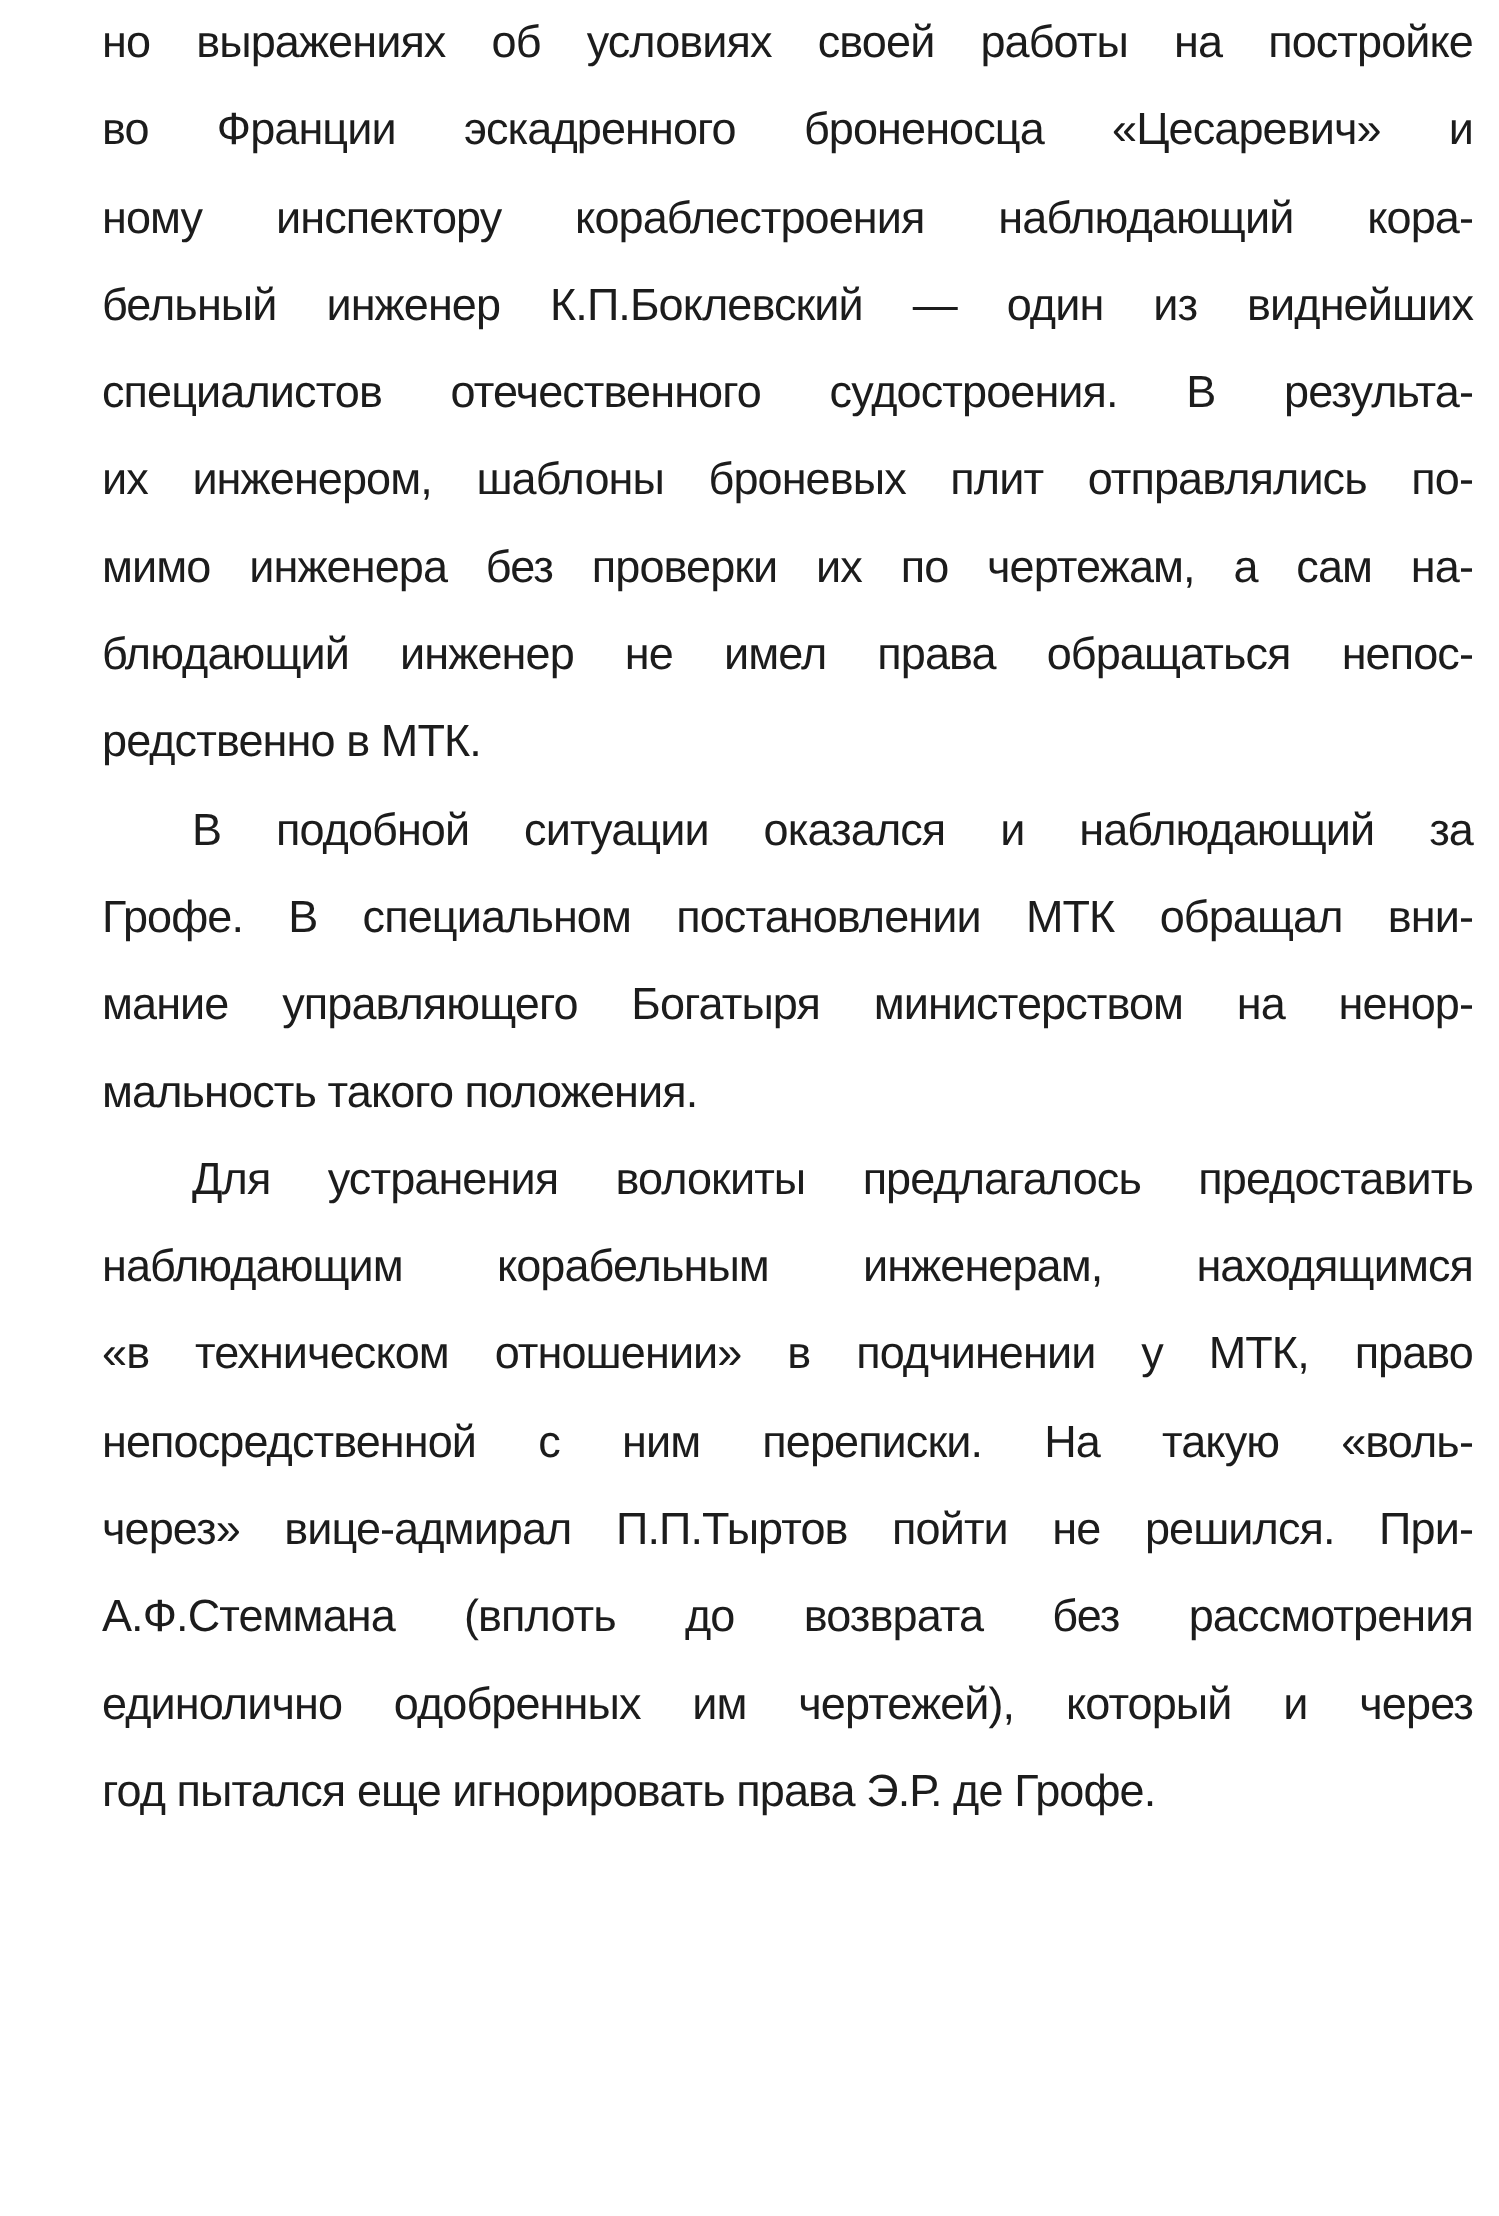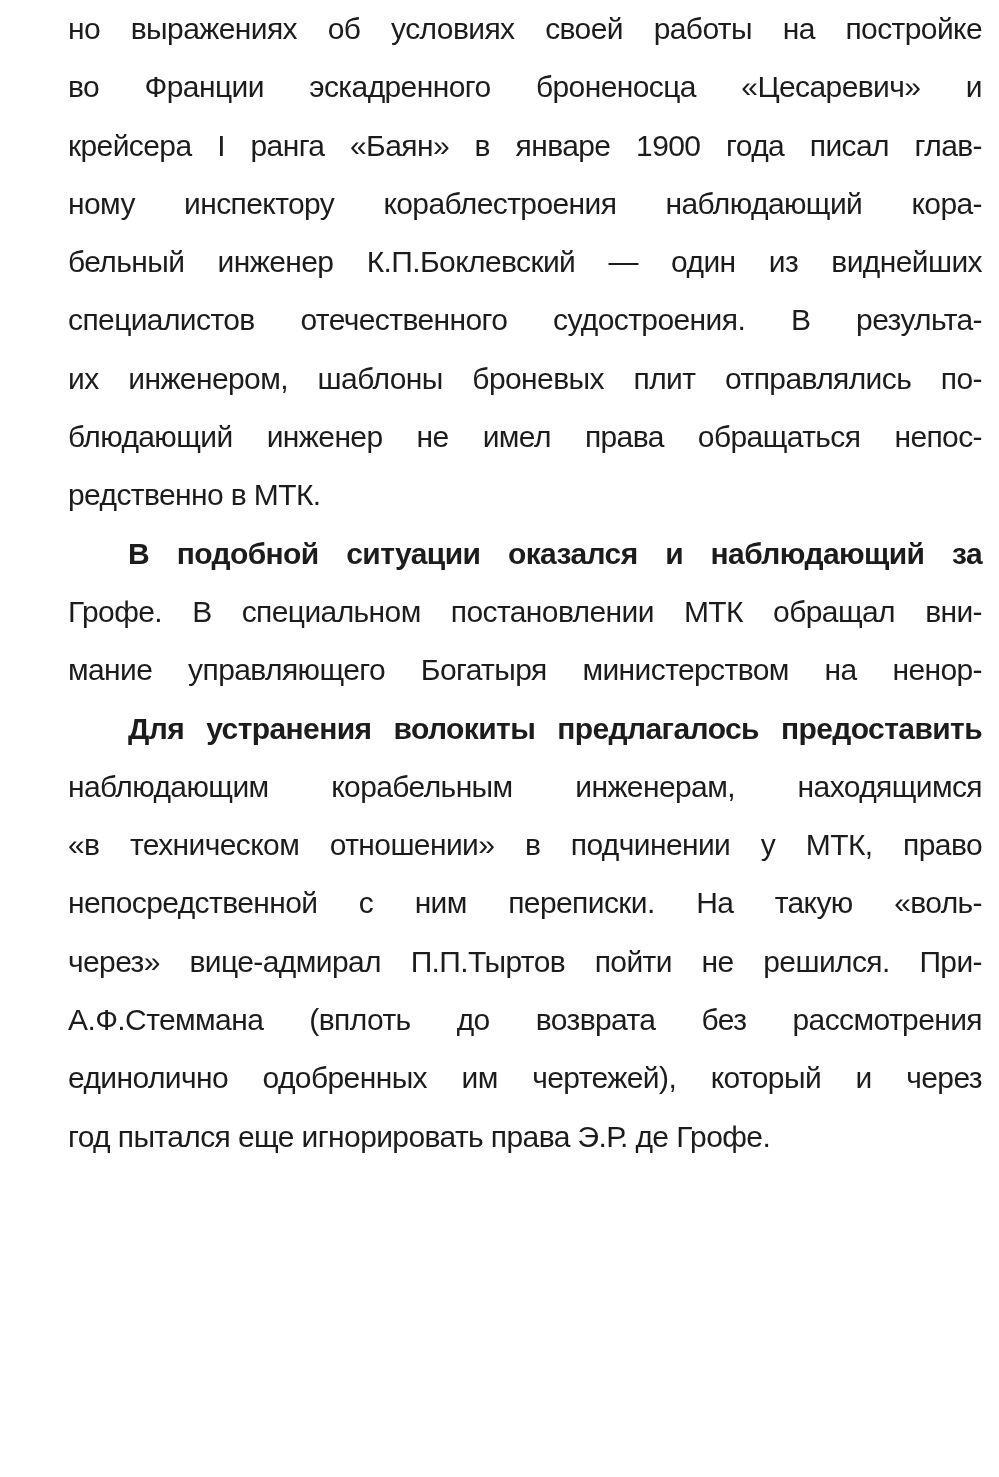--- a/index.html
+++ b/index.html
@@ -31,44 +31,44 @@
       text-align-last: justify;
       white-space: nowrap;
       overflow: visible;
       font-stretch: condensed;
     }
     .line.last {
       text-align-last: left;
     }
     .line.indent {
       padding-left: 60px;
-      font-weight: bold;
     }
   </style>
 </head>
 <body>
 
 <div class="page">
 
   <div>
     <div class="line"><span style="">но выражениях об условиях своей работы на постройке</span></div>
     <div class="line"><span style="">во Франции эскадренного броненосца «Цесаревич» и</span></div>
-    <div class="line"><span style="">крейсера I ранга «Баян» в январе 1900 года писал глав-</span></div>
     <div class="line"><span style="">ному инспектору кораблестроения наблюдающий кора-</span></div>
     <div class="line"><span style="">бельный инженер К.П.Боклевский — один из виднейших</span></div>
     <div class="line"><span style="">специалистов отечественного судостроения. В результа-</span></div>
     <div class="line"><span style="">их инженером, шаблоны броневых плит отправлялись по-</span></div>
+    <div class="line"><span style="">мимо инженера без проверки их по чертежам, а сам на-</span></div>
     <div class="line"><span style="">блюдающий инженер не имел права обращаться непос-</span></div>
     <div class="line last"><span style="">редственно в МТК.</span></div>
   </div>
 
   <div>
     <div class="line indent"><span style="">В подобной ситуации оказался и наблюдающий за</span></div>
     <div class="line"><span style="">Грофе. В специальном постановлении МТК обращал вни-</span></div>
     <div class="line"><span style="">мание управляющего Богатыря министерством на ненор-</span></div>
+    <div class="line last"><span style="">мальность такого положения.</span></div>
   </div>
 
   <div>
     <div class="line indent"><span style="">Для устранения волокиты предлагалось предоставить</span></div>
     <div class="line"><span style="">наблюдающим корабельным инженерам, находящимся</span></div>
     <div class="line"><span style="">«в техническом отношении» в подчинении у МТК, право</span></div>
     <div class="line"><span style="">непосредственной с ним переписки. На такую «воль-</span></div>
     <div class="line"><span style="">через» вице-адмирал П.П.Тыртов пойти не решился. При-</span></div>
     <div class="line"><span style="">А.Ф.Стеммана (вплоть до возврата без рассмотрения</span></div>
     <div class="line"><span style="">единолично одобренных им чертежей), который и через</span></div>

